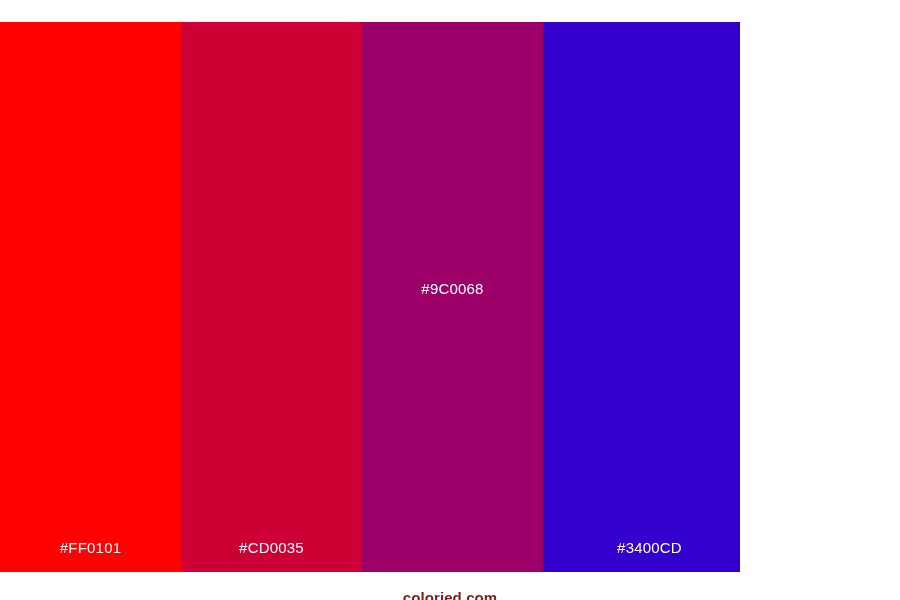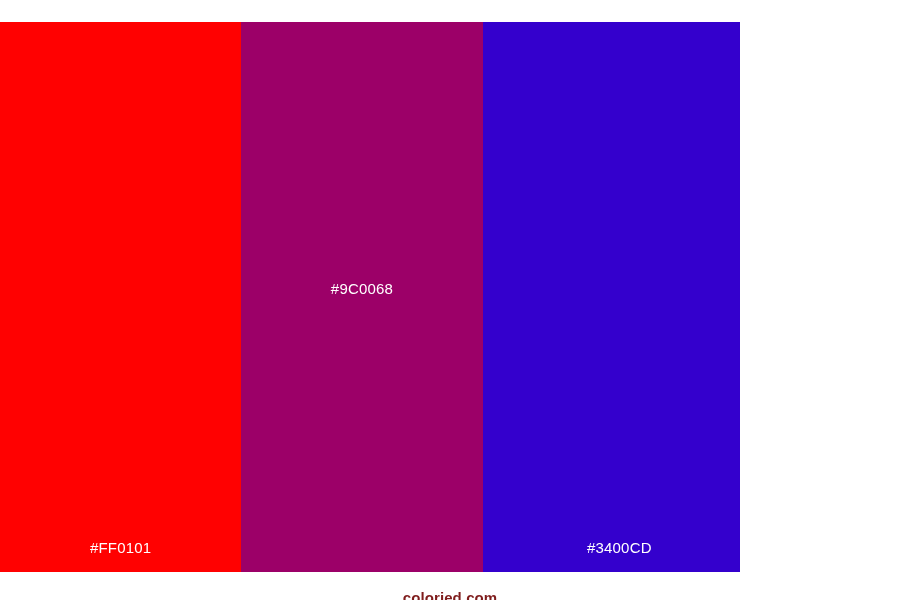--- a/index.html
+++ b/index.html
@@ -78,20 +78,23 @@
 <body>
 
 <div class="palette-page">
 
   <div class="swatch-strip">
 
     <div class="swatch" style="background-color: rgb(255, 1, 1);">
       <span class="swatch-label">#FF0101</span>
     </div>
 
+    <div class="swatch" style="background-color: rgb(205, 0, 53);">
+      <span class="swatch-label">#CD0035</span>
+    </div>
 
     <div class="swatch" style="background-color: rgb(156, 0, 104); align-items: center;">
       <span class="swatch-label">#9C0068</span>
     </div>
 
 
     <div class="swatch" style="background-color: rgb(52, 0, 205); padding-left: 16px;">
       <span class="swatch-label">#3400CD</span>
     </div>
 

